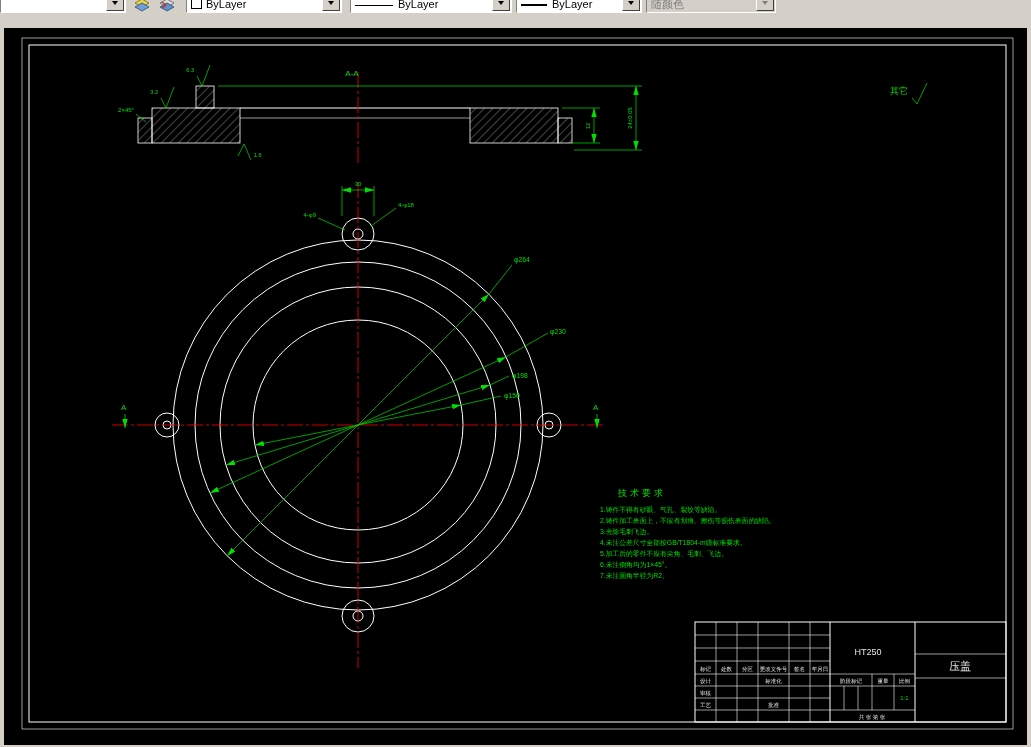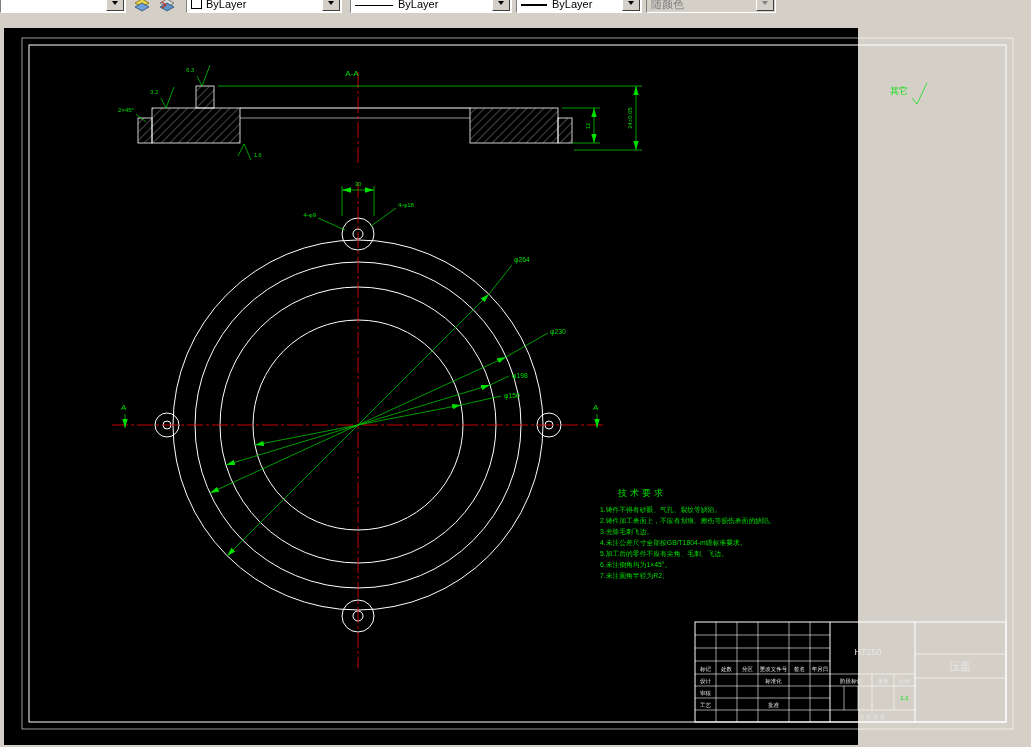--- a/index.html
+++ b/index.html
@@ -18,21 +18,21 @@
     border:1px solid;border-color:#fff #404040 #404040 #fff;
     display:flex;align-items:flex-end;justify-content:center;}
   .arr{width:0;height:0;border:3px solid transparent;border-top:4px solid #000;margin-bottom:2px;}
   .combo.disabled{background:#d4d0c8;}
   .combo.disabled .combo-text{color:#808080;}
   .combo.disabled .arr{border-top-color:#808080;}
   .swatch{width:9px;height:9px;background:#fff;border:1px solid #000;margin:0 4px 1px 0;flex:0 0 auto;}
   .ltline{width:38px;height:1px;background:#000;margin:0 5px 4px 0;flex:0 0 auto;}
   .tbtn{position:absolute;top:-3px;width:23px;height:17px;display:flex;align-items:center;justify-content:center;}
   
-  .cadcanvas{position:absolute;left:4px;top:28px;width:854px;height:717px;background:#000;}
+  .cadcanvas{position:absolute;left:4px;top:28px;width:1023px;height:717px;background:#000;}
   svg{font-family:"Liberation Sans", sans-serif;}
   .wl{stroke:#ffffff;fill:none;stroke-width:1;}
   .wlt{stroke:#ffffff;fill:none;stroke-width:.6;}
   .gl{stroke:#00e000;fill:none;stroke-width:.7;}
   .rl{stroke:#ff0000;fill:none;stroke-width:.8;stroke-dasharray:16 3 3 3;}
   .hat{fill:url(#hat);stroke:#ffffff;stroke-width:.8;}
   text{stroke:none;}
   .gt{fill:#00e000;}
   .wt{fill:#e6e6e6;}
   .f5{font-size:5.5px;} .f6{font-size:6px;} .f7{font-size:6.8px;}

